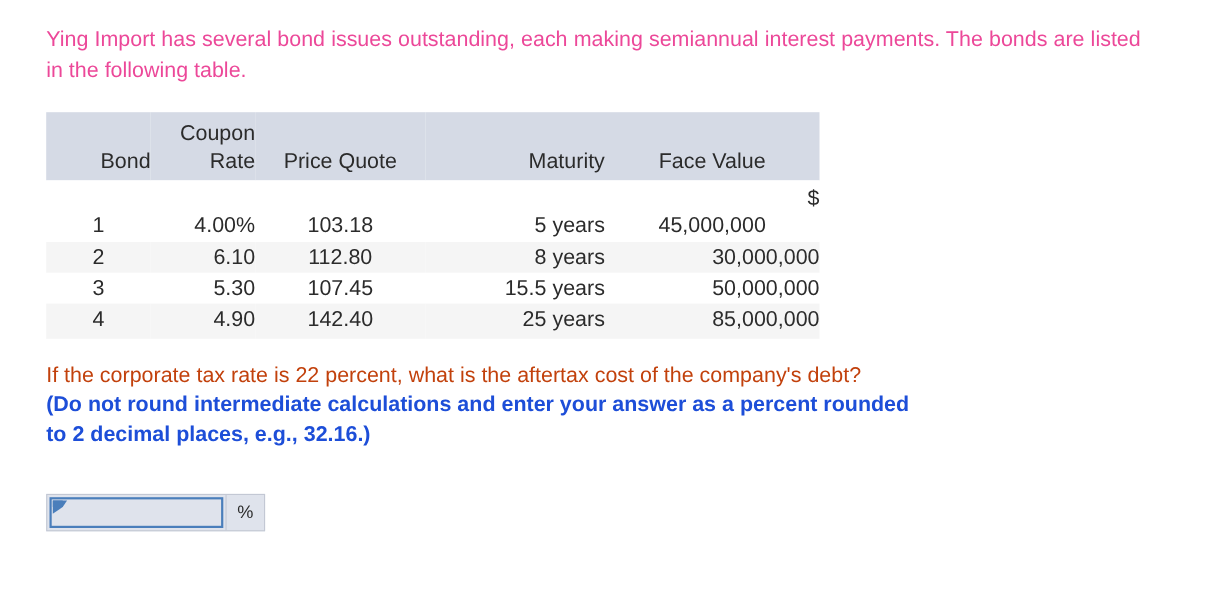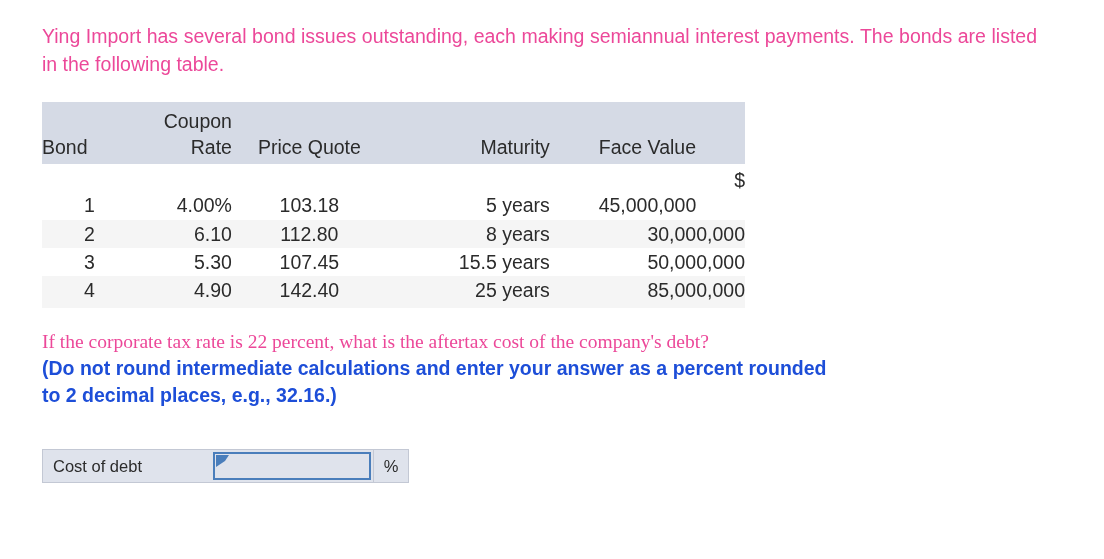--- a/index.html
+++ b/index.html
@@ -54,21 +54,21 @@
   }
   table.bonds thead th {
     background: #d5dae5;
     padding-bottom: 4px;
     padding-top: 6px;
   }
   .hdr-stack {
     display: block;
     line-height: 26px;
   }
-  .hdr-bond   { text-align: left; width: 92px; }
+  .hdr-bond   { text-align: right; width: 92px; }
   .hdr-rate   { text-align: right;  width: 92px; padding-right: 6px; }
   .hdr-price  { text-align: center; width: 150px; }
   .hdr-mat    { text-align: right;  width: 158px; padding-right: 22px;}
   .hdr-face   { text-align: center;  width: 189px; padding-right: 22px;}
 
   tbody tr.odd  { background: #ffffff; }
   tbody tr.even { background: #f5f5f5; }
 
   td.c-bond  { text-align: center; }
   td.c-rate  { text-align: right; padding-right: 6px; }
@@ -90,21 +90,21 @@
   tr.row-rest  td { padding-top: 1px; padding-bottom: 1px; }
   tr.row-last  td { padding-bottom: 5px; }
 
   
   .question {
     margin-top: 20px;
     font-size: 19.5px;
     line-height: 27px;
     width: 1000px;
   }
-  .q-line { color: #ec4899; display: block; font-family: Liberation Serif, serif; }
+  .q-line { color: #c2410c; display: block; }
   .q-red {
     color: #1d4ed8;
     font-weight: bold;
     display: block;
   }
 
   
   .answer-wrap {
     margin-top: 40px;
     display: inline-flex;
@@ -229,21 +229,20 @@
     </table>
   </div>
 
   <div class="question">
     <span class="q-line">If the corporate tax rate is 22 percent, what is the aftertax cost of the company's debt?</span>
     <span class="q-red">(Do not round intermediate calculations and enter your answer as a percent rounded</span>
     <span class="q-red">to 2 decimal places, e.g., 32.16.)</span>
   </div>
 
   <div class="answer-wrap">
-    <div class="answer-label">Cost of debt</div>
     <div class="answer-input-cell">
       <div class="answer-input">
         <span class="input-flag"></span>
       </div>
     </div>
     <div class="answer-unit">%</div>
   </div>
 
 </div>
 

